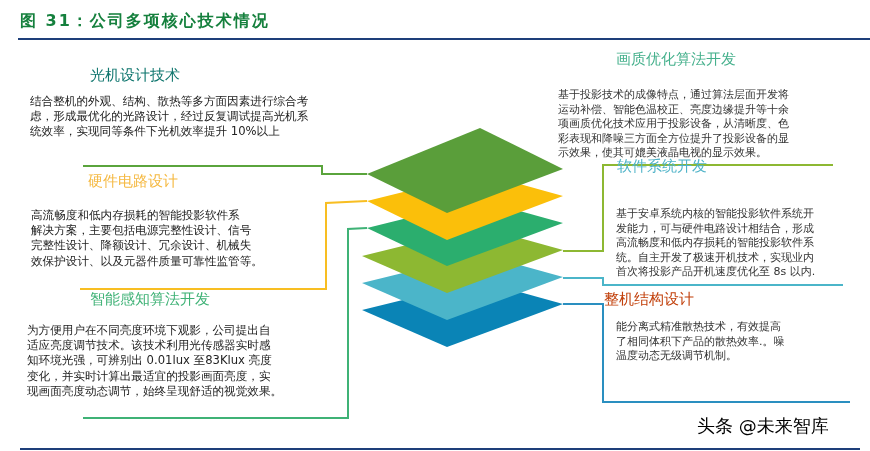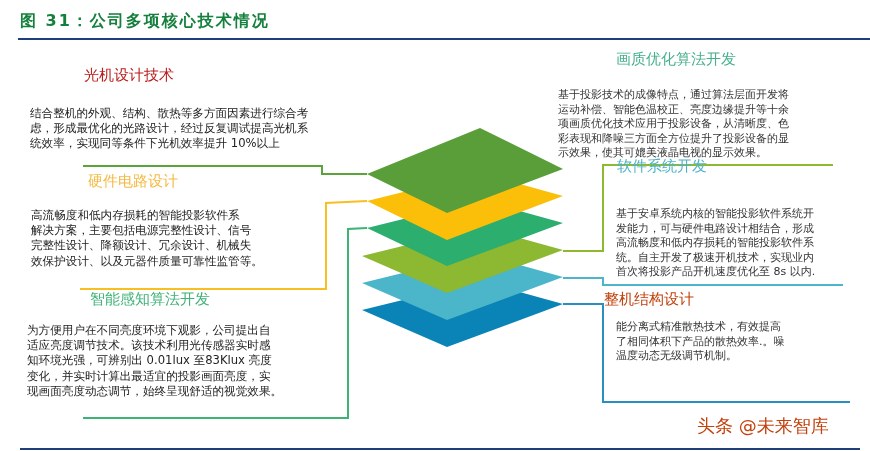--- a/index.html
+++ b/index.html
@@ -22,21 +22,21 @@
       position: absolute; font-size: 15px; white-space: nowrap;
     }
     .body-text {
       position: absolute; font-size: 11.6px; line-height: 15.2px; color: #222; white-space: nowrap;
     }
     .body-text div { height: 15.2px; }
     .body-right { font-size: 11px; line-height: 14.6px; color: #333; margin-top: 8px; }
     .body-right div { height: 14.6px; }
     svg.layers { position: absolute; left: 0; top: 0; }
     .watermark {
-      position: absolute; left: 697px; top: 414px; font-size: 18px; color: #c2410c; white-space: nowrap; text-align: right;
+      position: absolute; left: 697px; top: 414px; font-size: 18px; color: #000000; white-space: nowrap; text-align: right;
     }
   </style>
 </head>
 <body>
 
 <div class="fig-title">图 31：公司多项核心技术情况</div>
 <div class="title-rule"></div>
 
 <svg class="layers" width="870" height="451">
 
@@ -53,22 +53,22 @@
   <polyline points="563,304 603,304 603,402 850,402" fill="none" stroke="#2a8fc0" stroke-width="2"></polyline>
 
   <polygon points="362,310 480,281 563,304 447,347" fill="#0a84b6"></polygon>
   <polygon points="362,283 480,254 563,277 447,320" fill="#4bb5c9"></polygon>
   <polygon points="362,256 480,227 563,250 447,293" fill="#8db832"></polygon>
   <polygon points="367,228 480,200 563,223 447,266" fill="#2bae6e"></polygon>
   <polygon points="367,201 480,173 563,196 447,240" fill="#fbbf0a"></polygon>
   <polygon points="367,174 480,128 563,169 447,213" fill="#5a9e3a"></polygon>
 </svg>
 
-<div class="heading" style="left:84px; top:66px; color:#b91c1c;">光机设计技术</div>
-<div class="body-text" style="left:30px; top:106px;">
+<div class="heading" style="left:90px; top:66px; color:#0f766e;">光机设计技术</div>
+<div class="body-text" style="left:30px; top:94px;">
   <div>结合整机的外观、结构、散热等多方面因素进行综合考</div>
   <div>虑，形成最优化的光路设计，经过反复调试提高光机系</div>
   <div>统效率，实现同等条件下光机效率提升 10%以上</div>
 </div>
 
 <div class="heading" style="left:88px; top:172px; color:#f5b942;">硬件电路设计</div>
 <div class="body-text" style="left:31px; top:208px;">
   <div>高流畅度和低内存损耗的智能投影软件系</div>
   <div>解决方案，主要包括电源完整性设计、信号</div>
   <div>完整性设计、降额设计、冗余设计、机械失</div>

